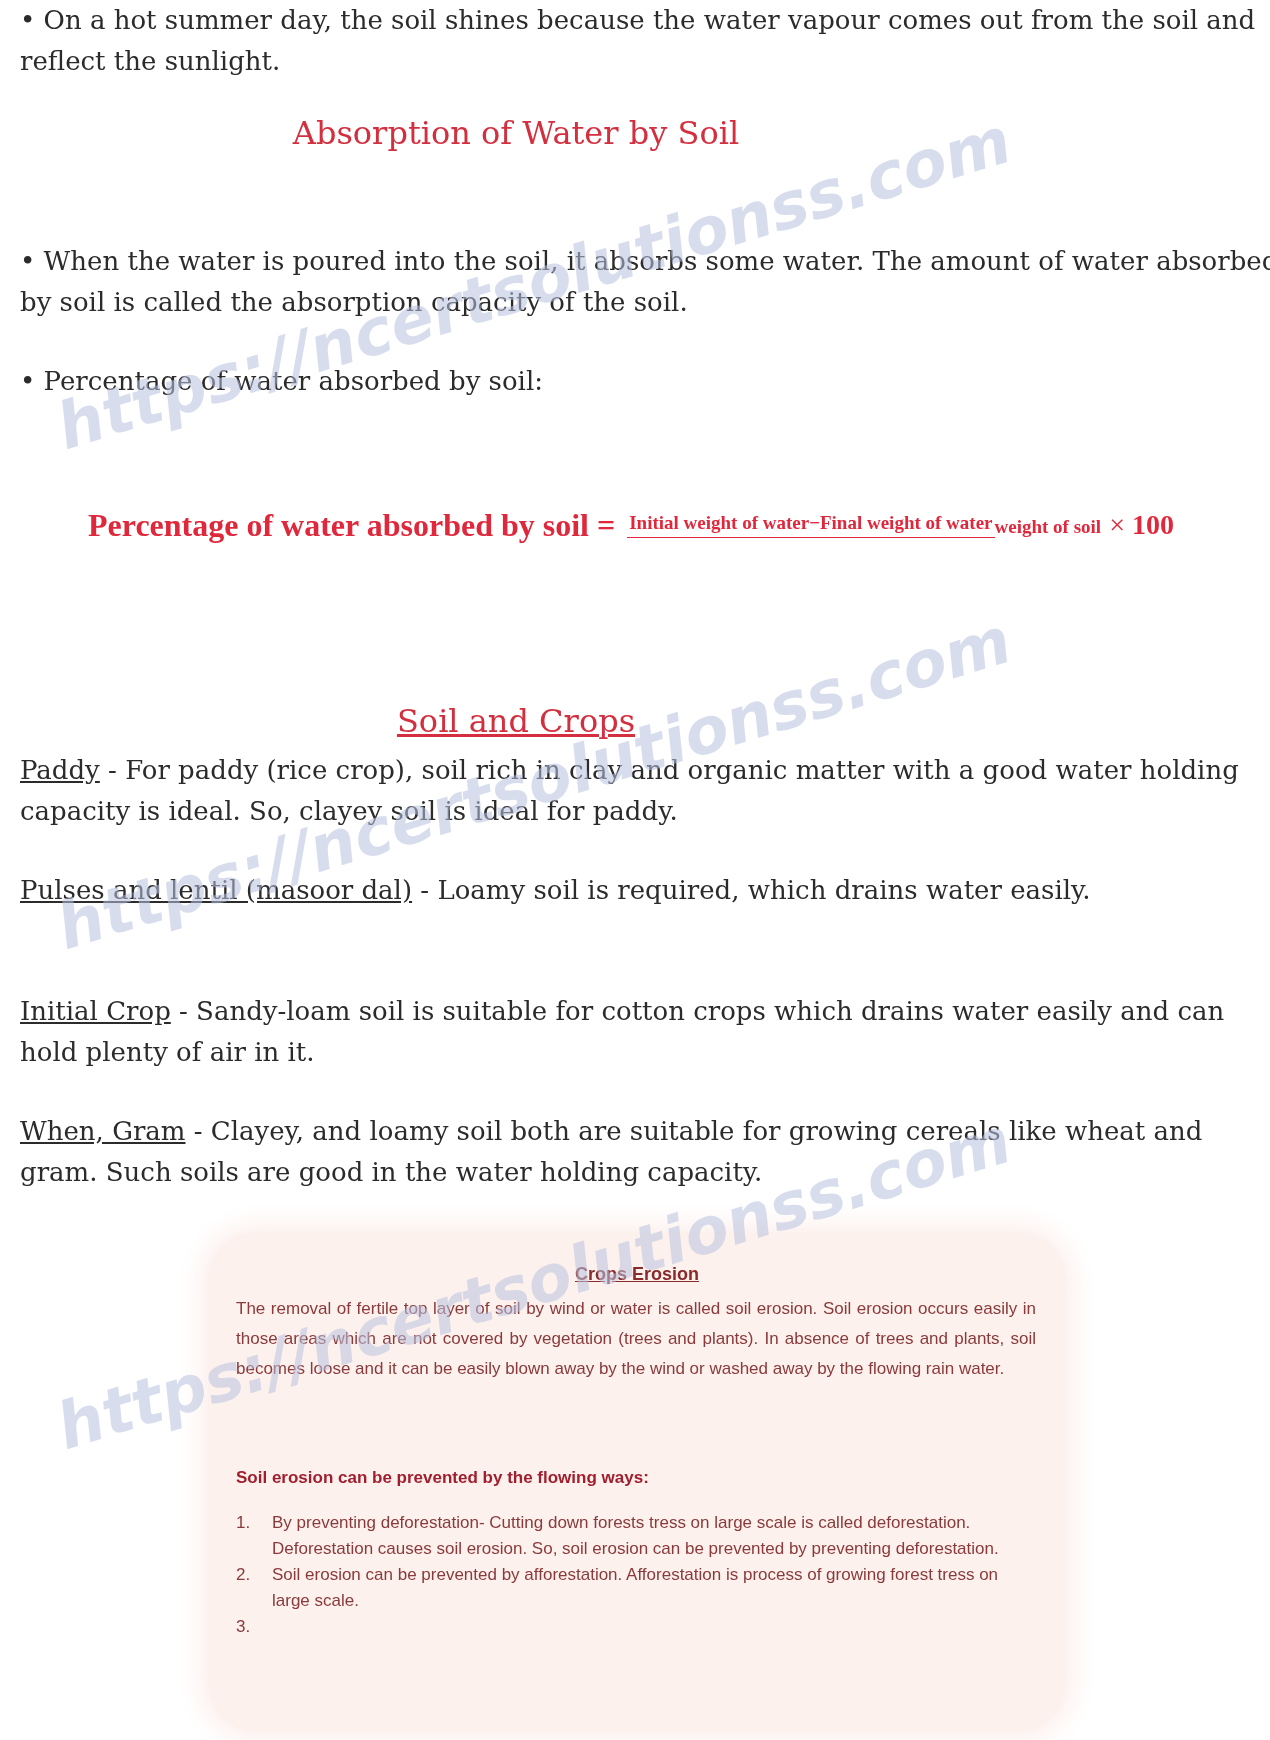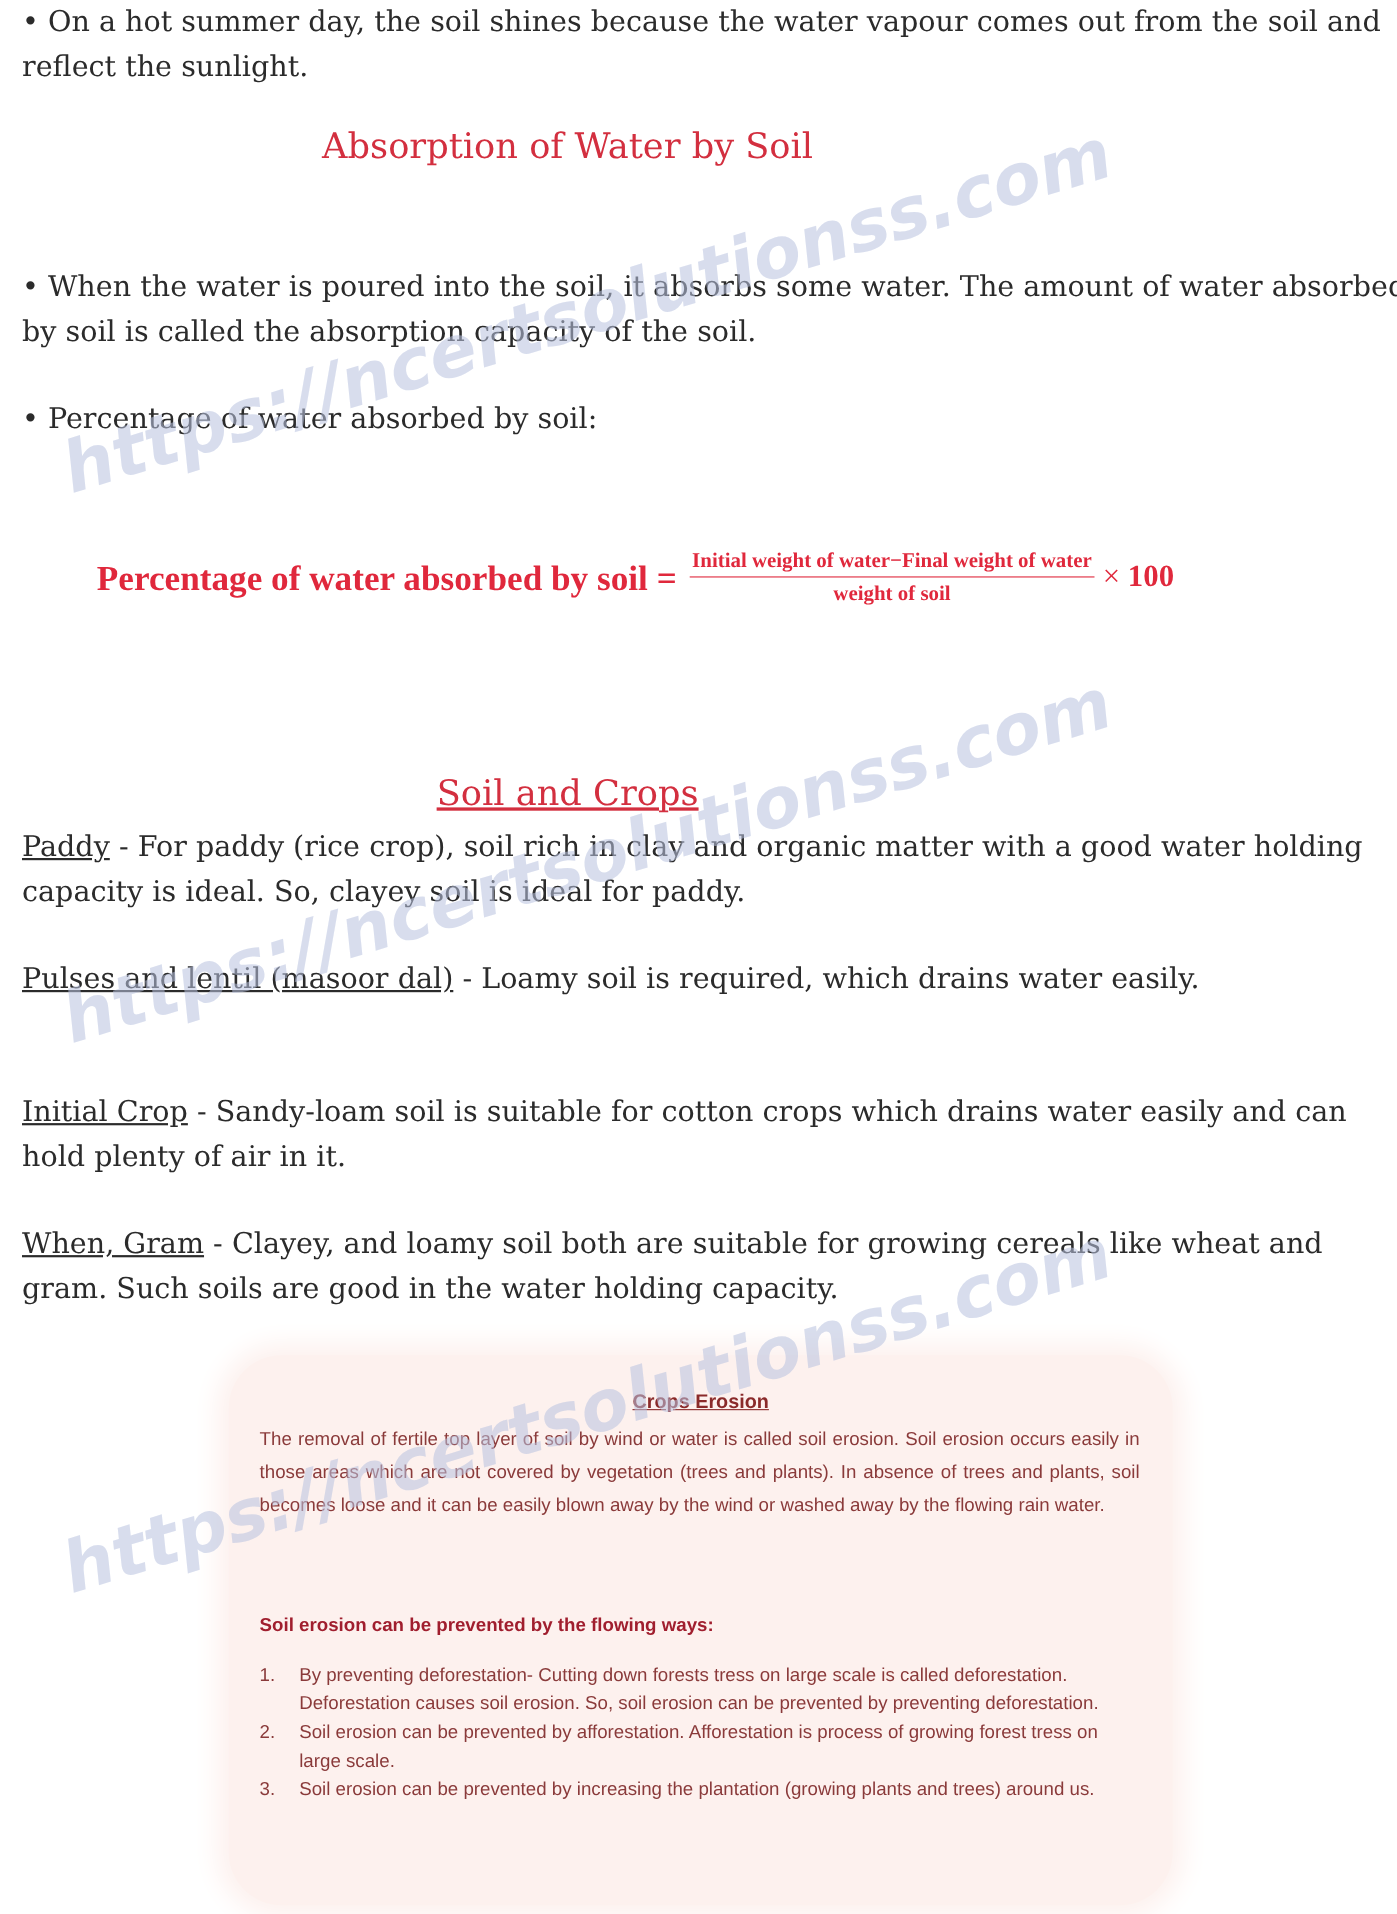--- a/index.html
+++ b/index.html
@@ -4,21 +4,21 @@
 <style>
   html, body { margin:0; padding:0; background:#ffffff; }
   body { width:1270px; height:1740px; position:relative; overflow:hidden;
          font-family:"DejaVu Serif", serif; color:#2b2b2b; }
   .p { position:absolute; left:20px; width:1262px; font-size:26px; line-height:41px; margin:0; }
   .h { position:absolute; left:0; width:1032px; text-align:center; color:#d32f3f; font-size:32px; margin:0; font-weight:normal; }
   .u { text-decoration:underline; }
   .formula { position:absolute; top:495px; left:88px; width:1110px; height:60px; color:#e0283c;
              font-family:"Liberation Serif", serif; font-weight:bold; display:flex; align-items:center; }
   .formula .lhs { font-size:32px; white-space:nowrap; }
-  .frac { display:inline-flex; flex-direction:column; align-items:center; margin:0 8px 0 12px; font-size:19px; }
+  .frac { display:inline-flex; flex-direction:row; align-items:center; margin:0 8px 0 12px; font-size:19px; }
   .frac .num { border-bottom:1.5px solid #e0283c; padding:0 2px 3px; white-space:nowrap; }
   .frac .den { padding-top:4px; }
   .formula .rhs { font-size:28px; font-weight:normal; }
   .formula .rhs b { font-weight:bold; }
   .box { position:absolute; left:208px; top:1232px; width:858px; height:500px;
          background:#fdf1ee; border-radius:48px; box-shadow:0 0 24px 10px #fdf1ee;
          font-family:"Liberation Sans", sans-serif; color:#8a3a3a; }
   .box .bt { position:absolute; top:32px; left:0; width:100%; text-align:center; font-weight:bold; font-size:18px; text-decoration:underline; color:#8a2a2a; }
   .box .bp { position:absolute; top:62px; left:28px; width:800px; font-size:17px; line-height:30px; text-align:justify; margin:0; }
   .box .bh { position:absolute; top:236px; left:28px; font-size:17px; font-weight:bold; color:#a01e2e; margin:0; }
@@ -54,19 +54,19 @@
 <p class="p" style="top:991px;"><span class="u">Initial Crop</span><span> - Sandy-loam soil is suitable for cotton crops which drains water easily and can hold plenty of air in it.</span></p>
 <p class="p" style="top:1111px;"><span class="u">When, Gram</span><span> - Clayey, and loamy soil both are suitable for growing cereals like wheat and gram. Such soils are good in the water holding capacity.</span></p>
 
 <div class="box">
   <div class="bt">Crops Erosion</div>
   <p class="bp">The removal of fertile top layer of soil by wind or water is called soil erosion. Soil erosion occurs easily in those areas which are not covered by vegetation (trees and plants). In absence of trees and plants, soil becomes loose and it can be easily blown away by the wind or washed away by the flowing rain water.</p>
   <p class="bh">Soil erosion can be prevented by the flowing ways:</p>
   <ol>
     <li><span class="n">1.</span><span>By preventing deforestation- Cutting down forests tress on large scale is called deforestation. Deforestation causes soil erosion. So, soil erosion can be prevented by preventing deforestation.</span></li>
     <li><span class="n">2.</span><span>Soil erosion can be prevented by afforestation. Afforestation is process of growing forest tress on large scale.</span></li>
-    <li><span class="n">3.</span><span>Soil erosion can be prevented by increasing the plantation (growing plants and trees) around us.</span></li>
+    <li><span class="n">3.</span></li>
   </ol>
 </div>
 
 <div class="wm" style="left:70px; top:390px;"><span>https://</span><span>ncertsolutionss.com</span></div>
 <div class="wm" style="left:70px; top:890px;"><span>https://</span><span>ncertsolutionss.com</span></div>
 <div class="wm" style="left:70px; top:1390px;"><span>https://</span><span>ncertsolutionss.com</span></div>
 
 </body></html>

